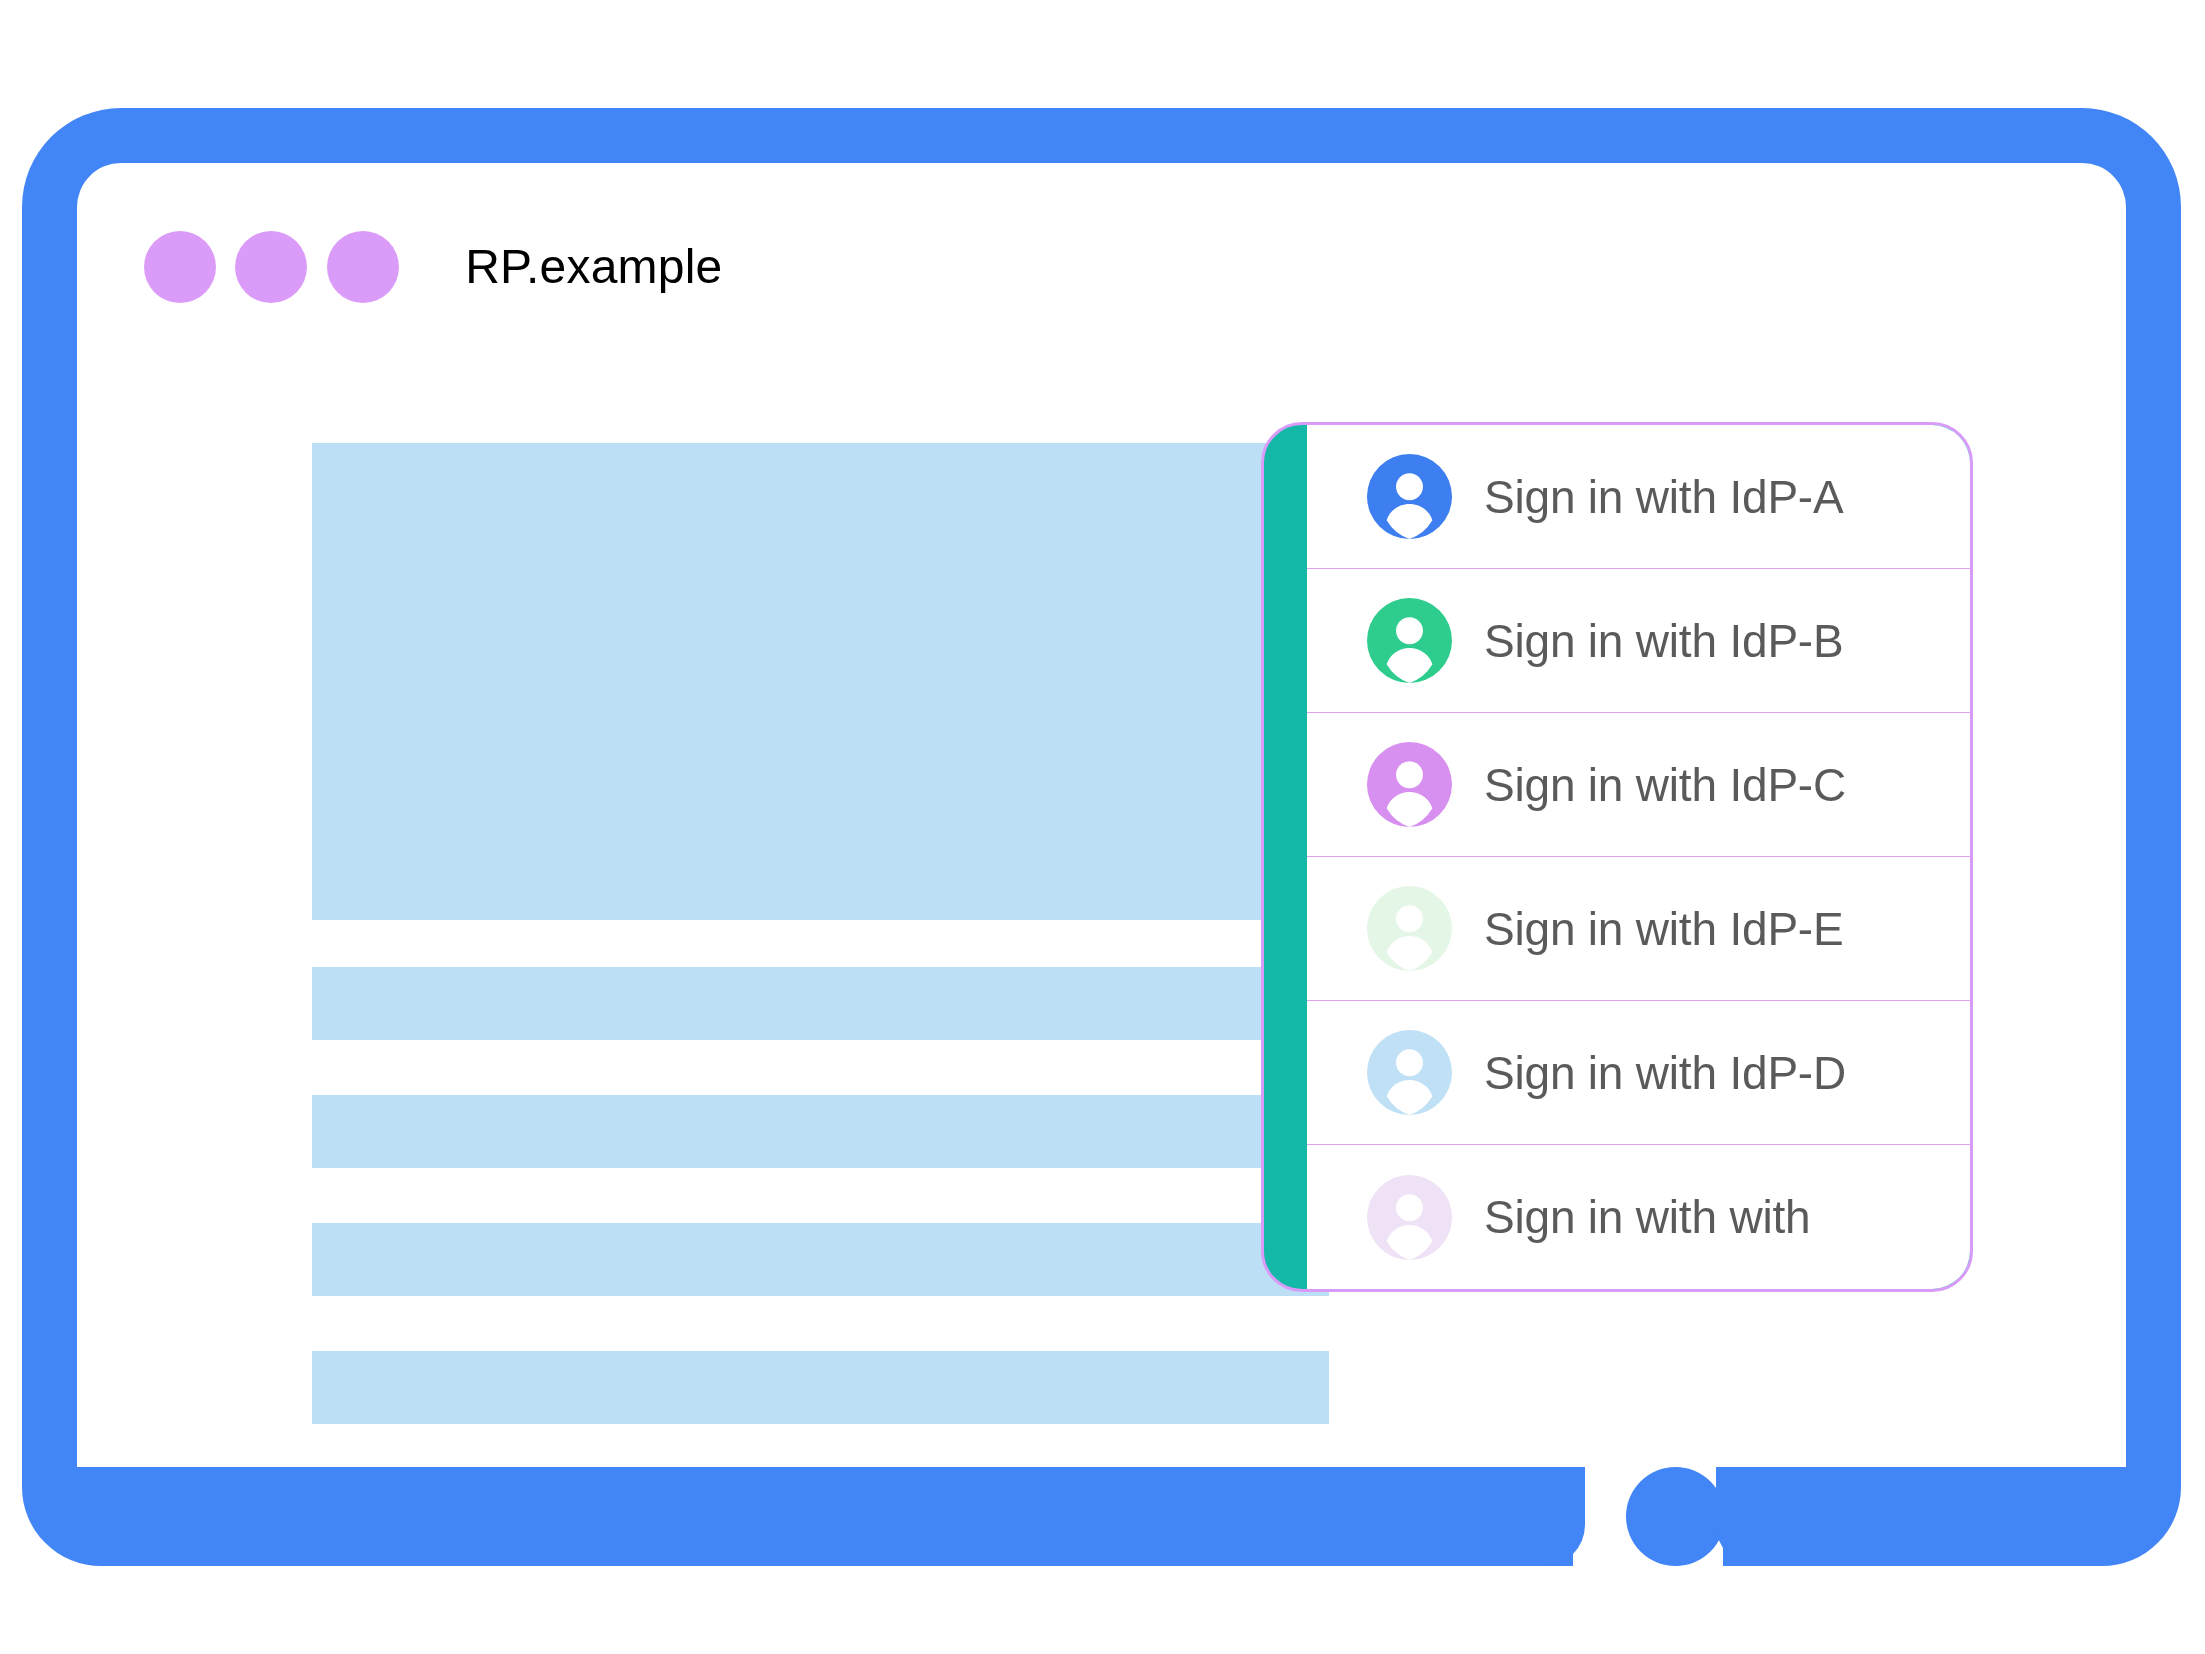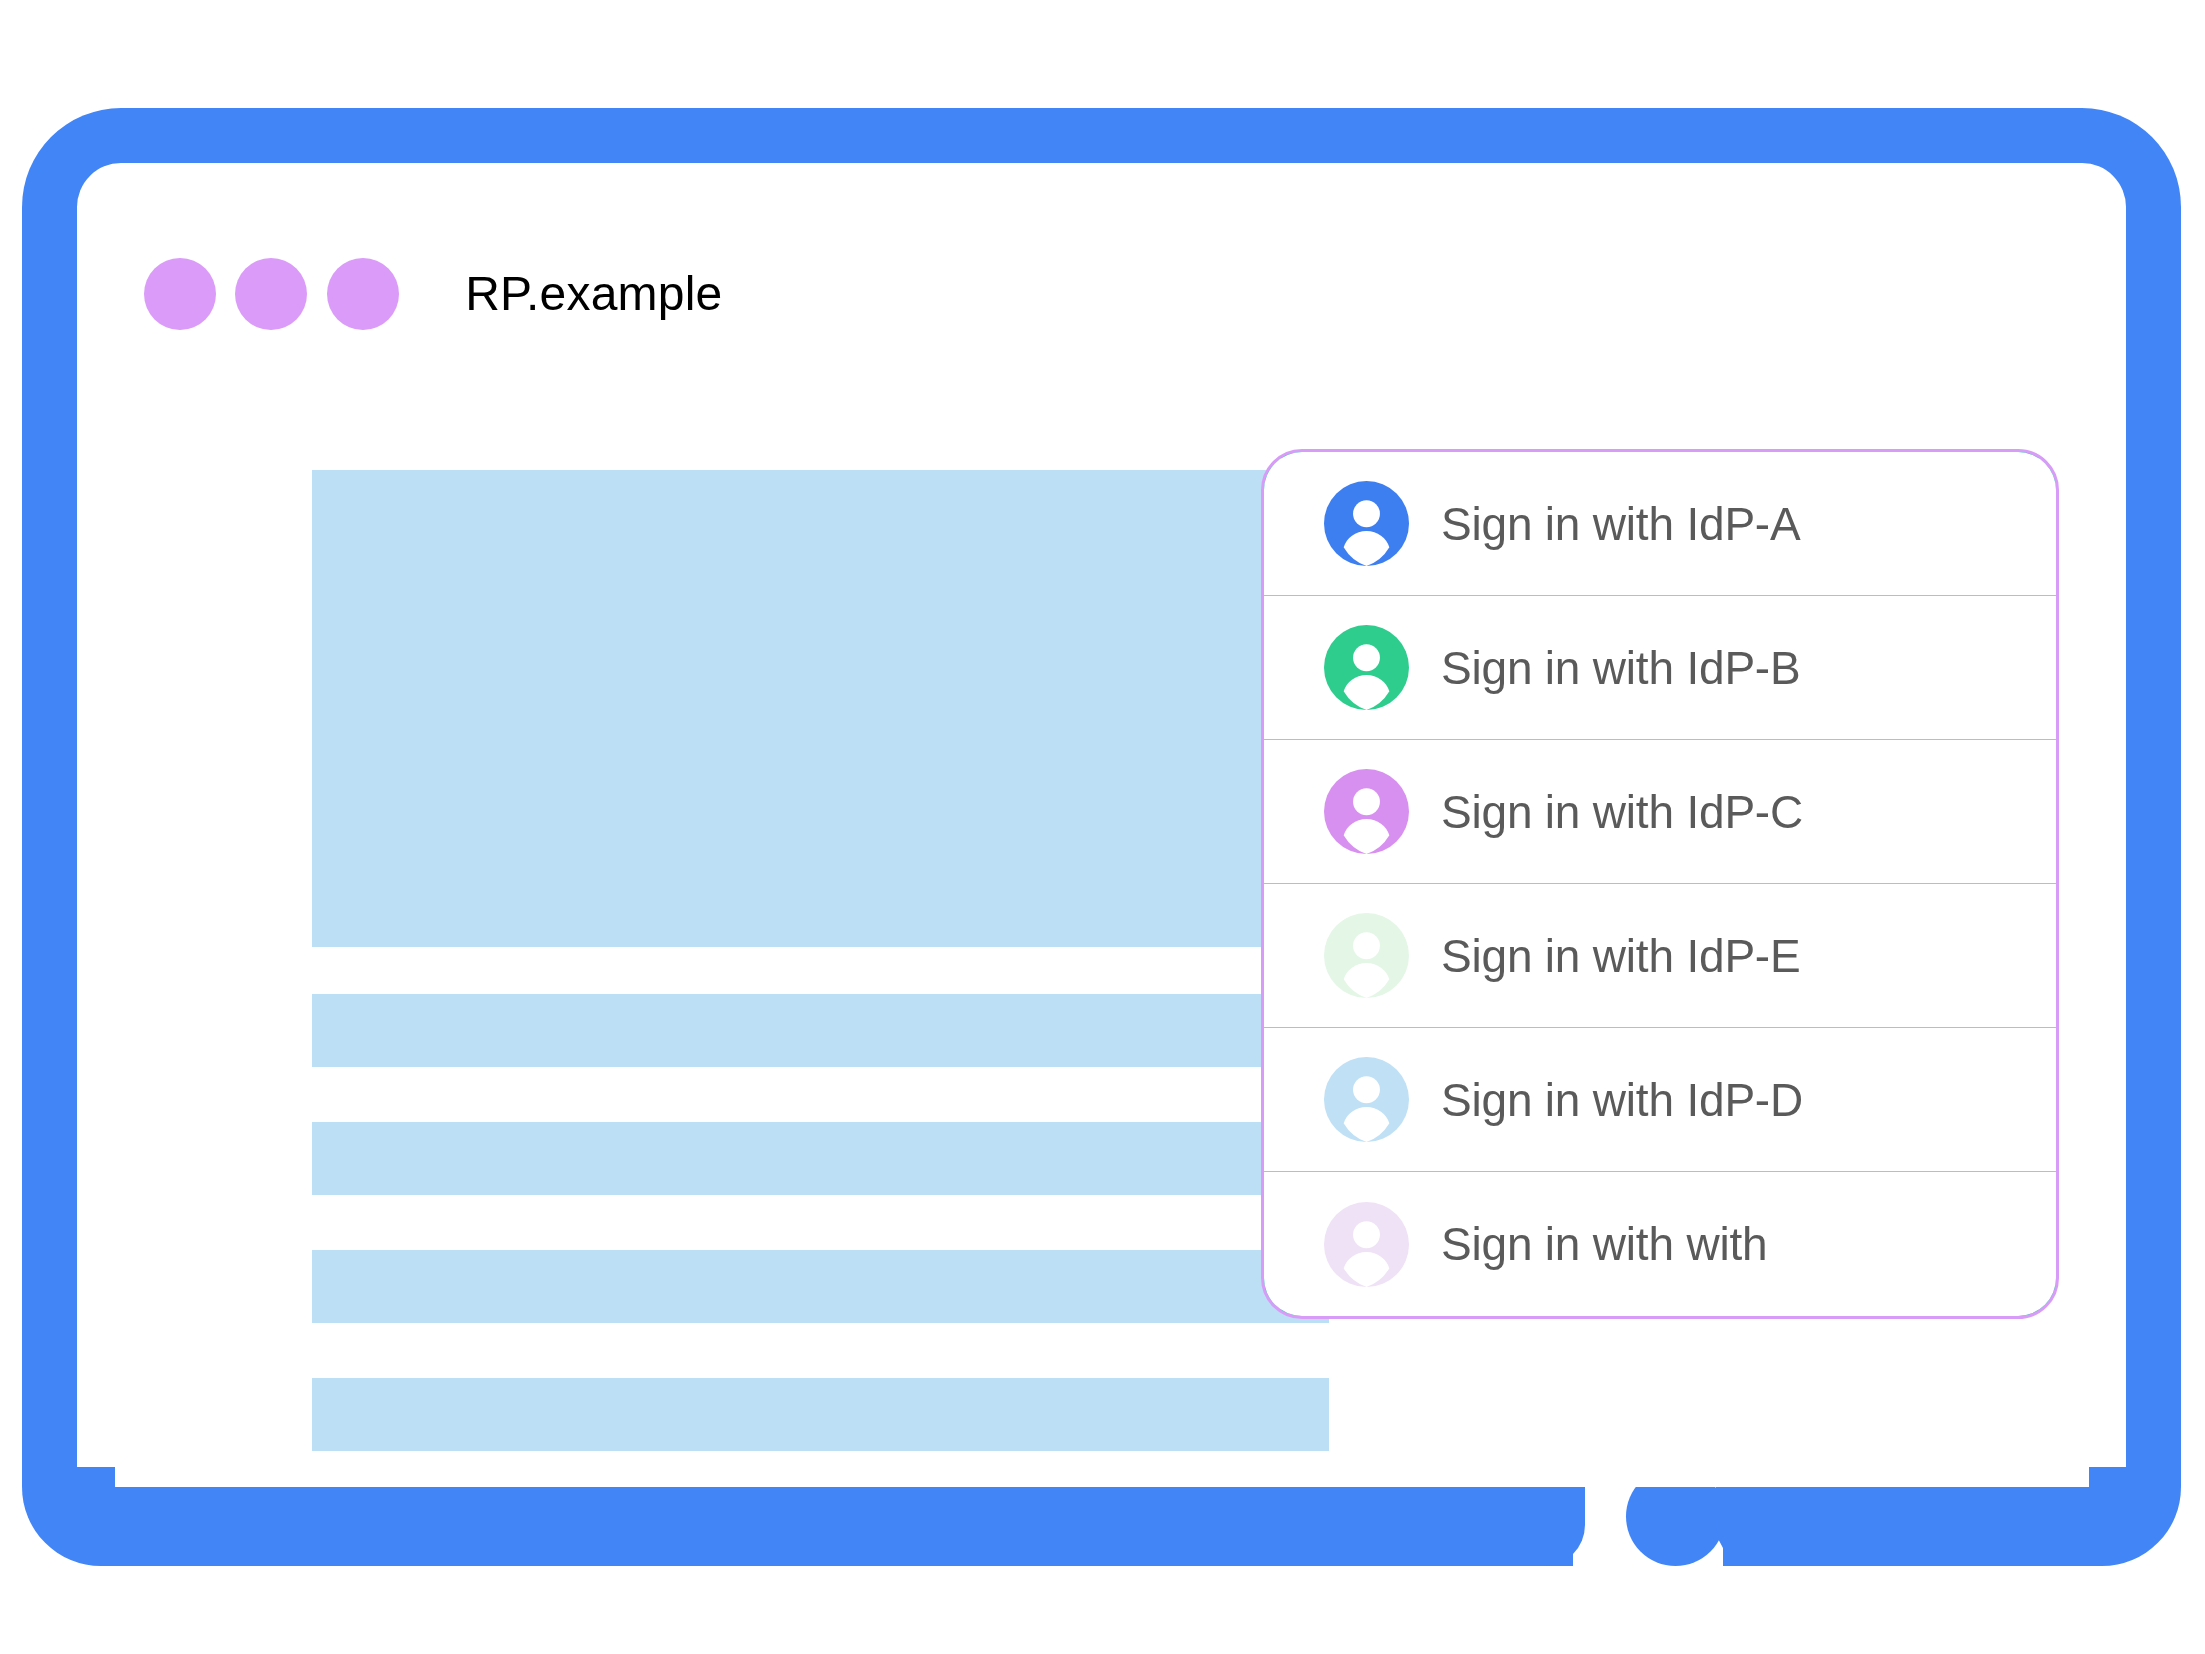--- a/index.html
+++ b/index.html
@@ -83,21 +83,21 @@
     width: 53px;
     height: 99px;
     background: var(--brand-blue, #4285F7);
     border-radius: 0 0 0 41px;
   }
 
   
   #screen {
     position: absolute;
     left: 93px;
-    top: 104px;
+    top: 77px;
     width: 1974px;
     height: 1275px;
     background: #ffffff;
     border-radius: 41px 41px 0 0;
     overflow: hidden;
     text-decoration: underline;
   }
 
   
   #browser-header {
@@ -149,26 +149,27 @@
   }
   .skeleton-hero { height: 477px; margin-bottom: 47px; }
   .skeleton-line { height: 73px; margin-bottom: 55px; }
   .skeleton-line.last { margin-bottom: 0; }
 
   
   #account-chooser {
     position: absolute;
     left: 1146px;
     top: 74px;
-    width: 798px;
+    width: 712px;
     box-sizing: border-box;
     border: 3.5px solid var(--card-border, #D99BF8);
     border-radius: 41px;
     background: #14b8a6;
     overflow: hidden;
+    padding-left: 43px;
   }
   .account-row {
     display: flex;
     align-items: center;
     height: 144px;
     padding-left: 60px;
     box-sizing: border-box;
     border-bottom: 1.8px solid var(--divider, #DCA4EE);
     background: #ffffff;
   }

